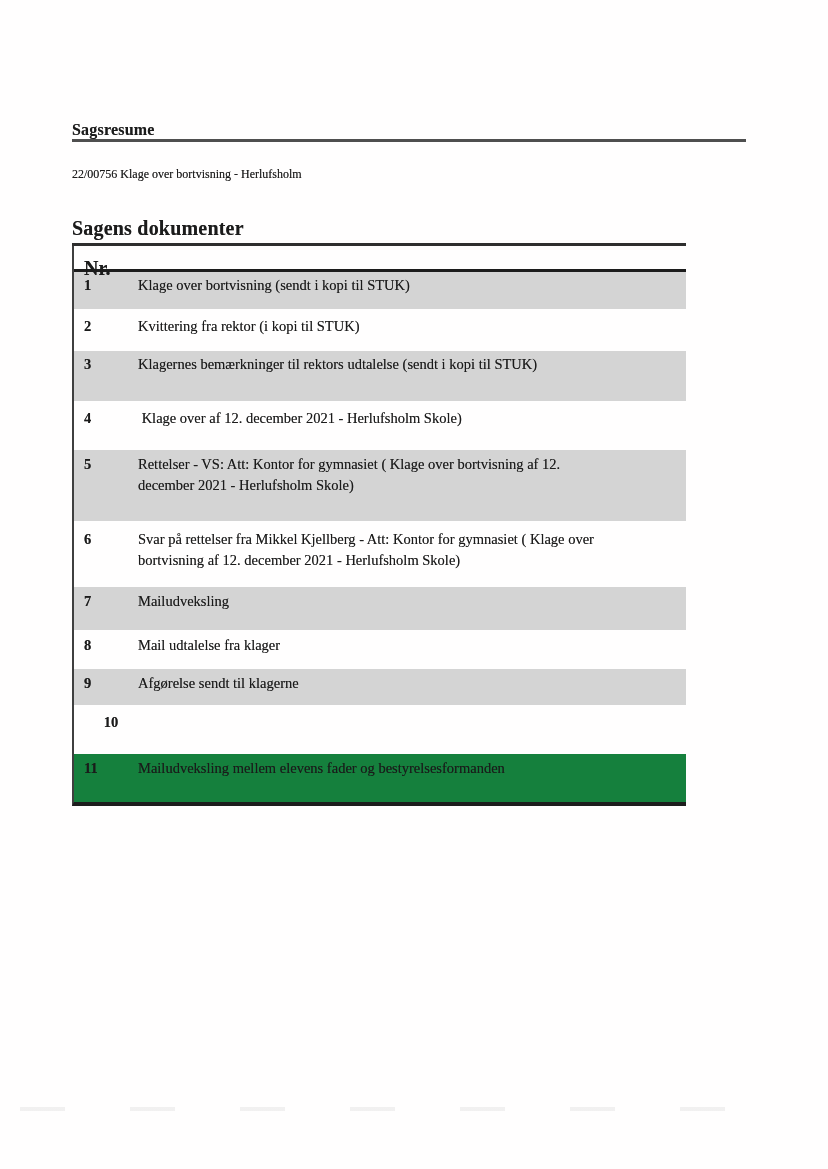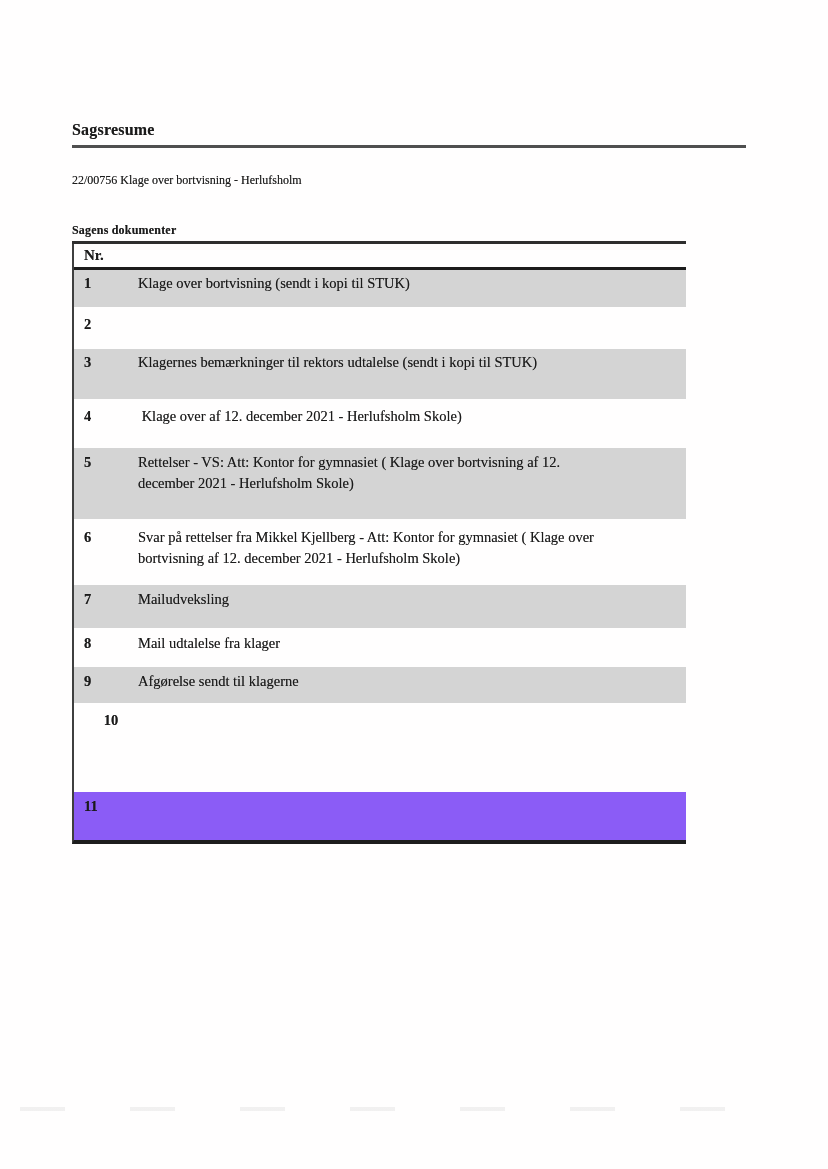--- a/index.html
+++ b/index.html
@@ -25,51 +25,51 @@
   }
   
   .content { text-shadow: 0 0 0.35px rgba(20,20,20,0.55); }
 
   .doc-title {
     margin-top: 121px;
     font-size: 16px;
     font-weight: bold;
     letter-spacing: 0.2px;
     width: 674px;
-    padding-bottom: 6px;
+    padding-bottom: 0;
     border-bottom: 3px solid #4f4f4f;
   }
   .case-ref {
     margin-top: 23px;
     font-size: 12px;
     line-height: 18px;
   }
   .section-heading {
     margin-top: 34px;
-    font-size: 12px;
+    font-size: 20px;
     font-weight: bold;
     letter-spacing: 0.2px;
     width: 614px;
     padding-bottom: 3px;
     border-bottom: 3px solid #2e2e2e;
   }
 
   .doc-table {
     width: 614px;
     border-left: 2px solid #3f3f3f;
     border-bottom: 4px solid #1d1d1d;
   }
   .table-header {
     display: flex;
     align-items: flex-start;
     height: 26px;
-    padding-top: 3px;
+    padding-top: 11px;
     border-bottom: 3px solid #1c1c1c;
     font-weight: bold;
-    font-size: 15px;
+    font-size: 20px;
   }
   .col-num { width: 64px; padding-left: 10px; flex: none; }
   .col-title { flex: 1; }
 
   .table-row {
     display: flex;
     align-items: flex-start;
     font-size: 14.5px;
     line-height: 21px;
   }
@@ -120,20 +120,21 @@
         <span class="col-num">Nr.</span>
       </div>
       <div class="table-body" id="rows">
   <div class="table-row r1" style="background: rgb(212, 212, 212);">
     <span class="row-num">1</span>
     <span class="row-title">Klage over bortvisning (sendt i kopi til STUK)</span>
   </div>
 
   <div class="table-row r2">
     <span class="row-num">2</span>
+    <span class="row-title">Kvittering fra rektor (i kopi til STUK)</span>
   </div>
 
   <div class="table-row r3" style="background: rgb(212, 212, 212);">
     <span class="row-num">3</span>
     <span class="row-title">Klagernes bemærkninger til rektors udtalelse (sendt i kopi til STUK)</span>
   </div>
 
   <div class="table-row r4">
     <span class="row-num">4</span>
     <span class="row-title"> Klage over af 12. december 2021 - Herlufsholm Skole)</span>
@@ -163,22 +164,23 @@
 
   <div class="table-row r9" style="background: rgb(212, 212, 212);">
     <span class="row-num">9</span>
     <span class="row-title">Afgørelse sendt til klagerne</span>
   </div>
 
   <div class="table-row r10">
     <span class="row-num">10</span>
   </div>
 
-  <div class="table-row r11" style="background: #8b5cf6; margin-top: 40px;">
+  <div class="table-row r11" style="background: #15803d;">
     <span class="row-num">11</span>
+    <span class="row-title">Mailudveksling mellem elevens fader og bestyrelsesformanden</span>
   </div>
 </div>
     </div>
 
   </div>
 
   <div class="scan-smudge"></div>
 </div>
 
 </body></html>

